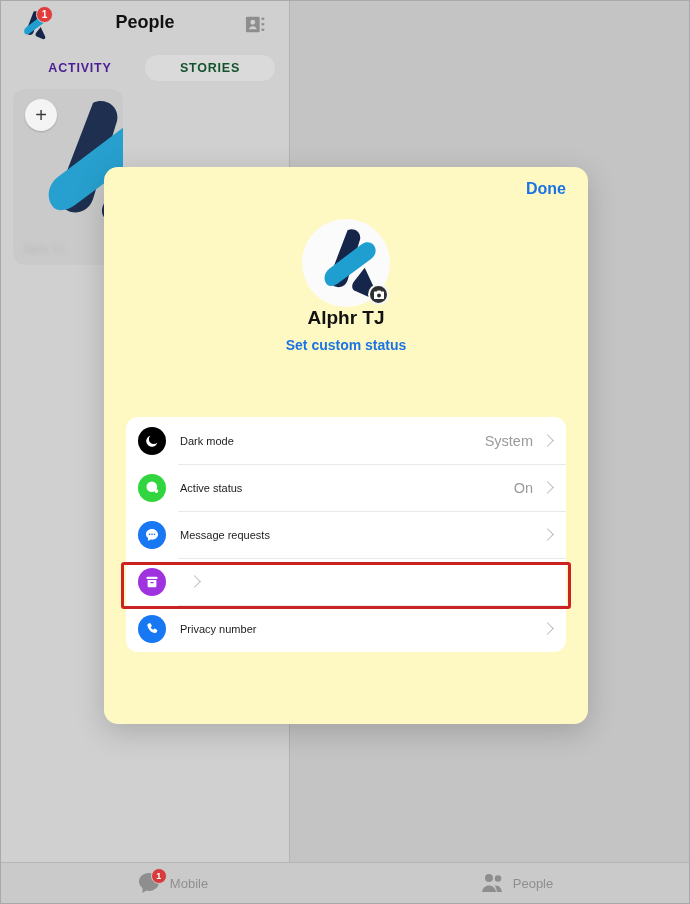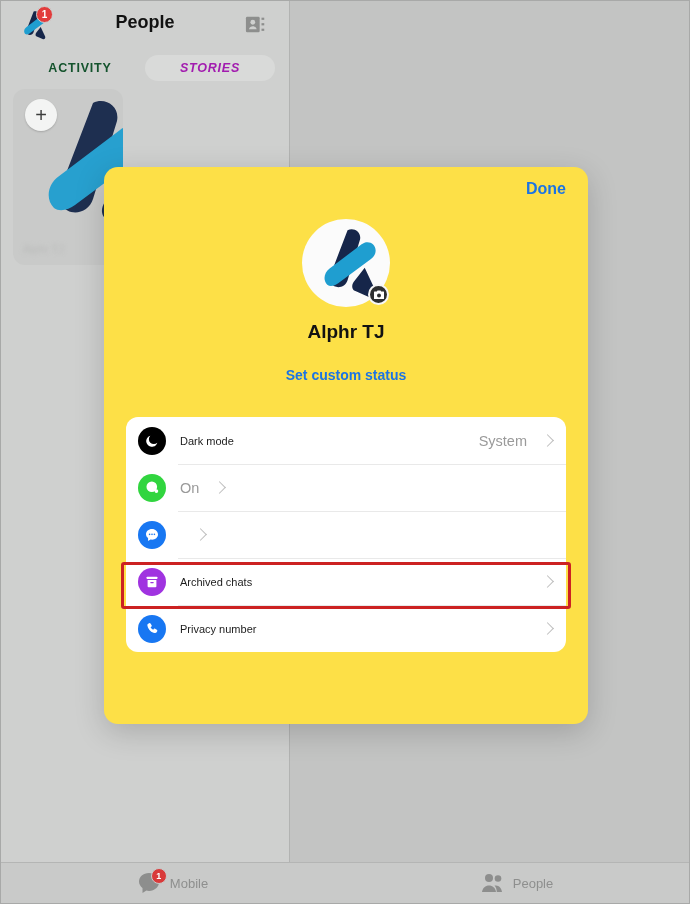--- a/index.html
+++ b/index.html
@@ -66,23 +66,23 @@
 
   
   .seg {
     position: absolute; left: 14px; top: 54px;
     width: 260px; height: 26px;
     display: flex;
   }
   .seg-item {
     flex: 1; display: flex; align-items: center; justify-content: center;
     font-size: 12.5px; font-weight: bold; letter-spacing: 0.8px;
-    color: #14532d; border-radius: 13px;
-  }
-  .seg-item.active { background: #d9dad9; color: #a21caf; font-style: italic; }
+    color: #4c1d95; border-radius: 13px;
+  }
+  .seg-item.active { background: #d9dad9; color: #14532d; }
 
   
   .story-card {
     position: absolute; left: 12px; top: 88px;
     width: 110px; height: 176px;
     border-radius: 12px; overflow: hidden;
     background: #c9cac9;
   }
   .story-logo {
     position: absolute; left: 2px; top: 2px;
@@ -120,21 +120,21 @@
     width: 16px; height: 16px; border-radius: 50%;
     background: #d93a3a; color: #fff; font-size: 9px; font-weight: bold;
     display: flex; align-items: center; justify-content: center;
     border: 1.5px solid #c9cac9;
   }
 
   
   .modal {
     position: absolute; left: 103px; top: 166px;
     width: 484px; height: 557px;
-    background: #fde047;
+    background: #fef9c3;
     border-radius: 14px;
     box-shadow: 0 8px 30px rgba(0,0,0,.18);
     overflow: hidden;
   }
   .modal-topbar {
     position: relative; height: 48px;
   }
   .done-btn {
     position: absolute; right: 22px; top: 13px;
     font-size: 16px; color: #1b74e4; font-weight: bold;
@@ -151,24 +151,24 @@
     background: #fbfbfb; overflow: hidden;
     display: flex; align-items: center; justify-content: center;
   }
   .cam-badge {
     position: absolute; right: 1px; bottom: 2px;
     width: 21px; height: 21px; border-radius: 50%;
     background: #2d2f31; border: 2px solid #f6f6f6;
     display: flex; align-items: center; justify-content: center;
   }
   .profile-name {
-    margin-top: 14px; font-size: 19px; font-weight: bold; color: #121212; text-align: center;
+    font-size: 19px; font-weight: bold; color: #121212; text-align: center;
   }
   .profile-status {
-    margin-top: 24px; font-size: 14px; color: #1b74e4; font-weight: bold;
+    margin-top: 8px; font-size: 14px; color: #1b74e4; font-weight: bold;
     cursor: pointer;
   }
 
   
   .settings {
     position: absolute; left: 22px; top: 250px;
     width: 440px;
     background: #fff;
     border-radius: 12px;
     overflow: hidden;
@@ -182,21 +182,21 @@
   .srow + .srow::before {
     content: ""; position: absolute; left: 52px; right: 0; top: 0;
     height: 1px; background: #e9e9e9;
   }
   .srow-ic {
     width: 28px; height: 28px; border-radius: 50%;
     display: flex; align-items: center; justify-content: center;
     flex: 0 0 28px; margin-right: 14px;
   }
   .srow-label { flex: 1; font-size: 11px; color: #1c1c1c; }
-  .srow-value { font-size: 14.5px; color: #9a9a9a; margin-right: 16px; }
+  .srow-value { font-size: 14.5px; color: #9a9a9a; margin-right: 10px; }
   .chev {
     width: 9px; height: 9px;
     border-top: 1.6px solid #bdbdbd;
     border-right: 1.6px solid #bdbdbd;
     transform: rotate(45deg);
     flex: 0 0 auto;
   }
 
   .highlight-box {
     position: absolute; left: 120px; top: 561px;
@@ -318,46 +318,47 @@
         <div class="chev"></div>
       </div>
 
       <div class="srow">
         <div class="srow-ic" style="background:#31d53f">
           <svg viewBox="0 0 24 24" width="17" height="17">
             <circle cx="11" cy="11" r="7.5" fill="#ffffff"></circle>
             <circle cx="17.5" cy="17" r="2.6" fill="#ffffff"></circle>
           </svg>
         </div>
+        <div class="srow-label">Active status</div>
         <div class="srow-value">On</div>
         <div class="chev"></div>
       </div>
 
       <div class="srow">
         <div class="srow-ic" style="background:#1877f2">
           <svg viewBox="0 0 24 24" width="16" height="16">
             <path d="M12 3C6.8 3 3 6.6 3 10.8c0 2.3 1.2 4.4 3.1 5.8V21l3.6-2.2c.75.15 1.5.25 2.3.25 5.2 0 9-3.6 9-7.8S17.2 3 12 3z" fill="#ffffff"></path>
             <circle cx="8.4" cy="11" r="1.25" fill="#1877f2"></circle>
             <circle cx="12" cy="11" r="1.25" fill="#1877f2"></circle>
             <circle cx="15.6" cy="11" r="1.25" fill="#1877f2"></circle>
           </svg>
         </div>
+        <div class="srow-label">Message requests</div>
         <div class="srow-value"></div>
         <div class="chev"></div>
       </div>
 
       <div class="srow">
         <div class="srow-ic" style="background:#a033e0">
           <svg viewBox="0 0 24 24" width="16" height="16">
             <rect x="4" y="4" width="16" height="3.6" rx="1" fill="#ffffff"></rect>
             <path d="M5.4 9h13.2v9.4a1.4 1.4 0 01-1.4 1.4H6.8a1.4 1.4 0 01-1.4-1.4z" fill="#ffffff"></path>
             <rect x="9.4" y="12" width="5.2" height="1.7" rx=".8" fill="#a033e0"></rect>
           </svg>
         </div>
-        <div class="srow-label">Archived chats</div>
         <div class="srow-value"></div>
         <div class="chev"></div>
       </div>
 
       <div class="srow">
         <div class="srow-ic" style="background:#1877f2">
           <svg viewBox="0 0 24 24" width="15" height="15">
             <path d="M6.6 3.5c.9-.5 2 -.2 2.5.7l1.5 2.6c.5.9.2 2-.7 2.5l-1 .6a10 10 0 004.2 4.2l.6-1c.5-.9 1.6-1.2 2.5-.7l2.6 1.5c.9.5 1.2 1.6.7 2.5l-.9 1.5c-.6 1-1.8 1.5-3 1.2C10.4 18.6 5.4 13.6 3.9 7.4c-.3-1.2.2-2.4 1.2-3z" fill="#ffffff"></path>
           </svg>
         </div>

